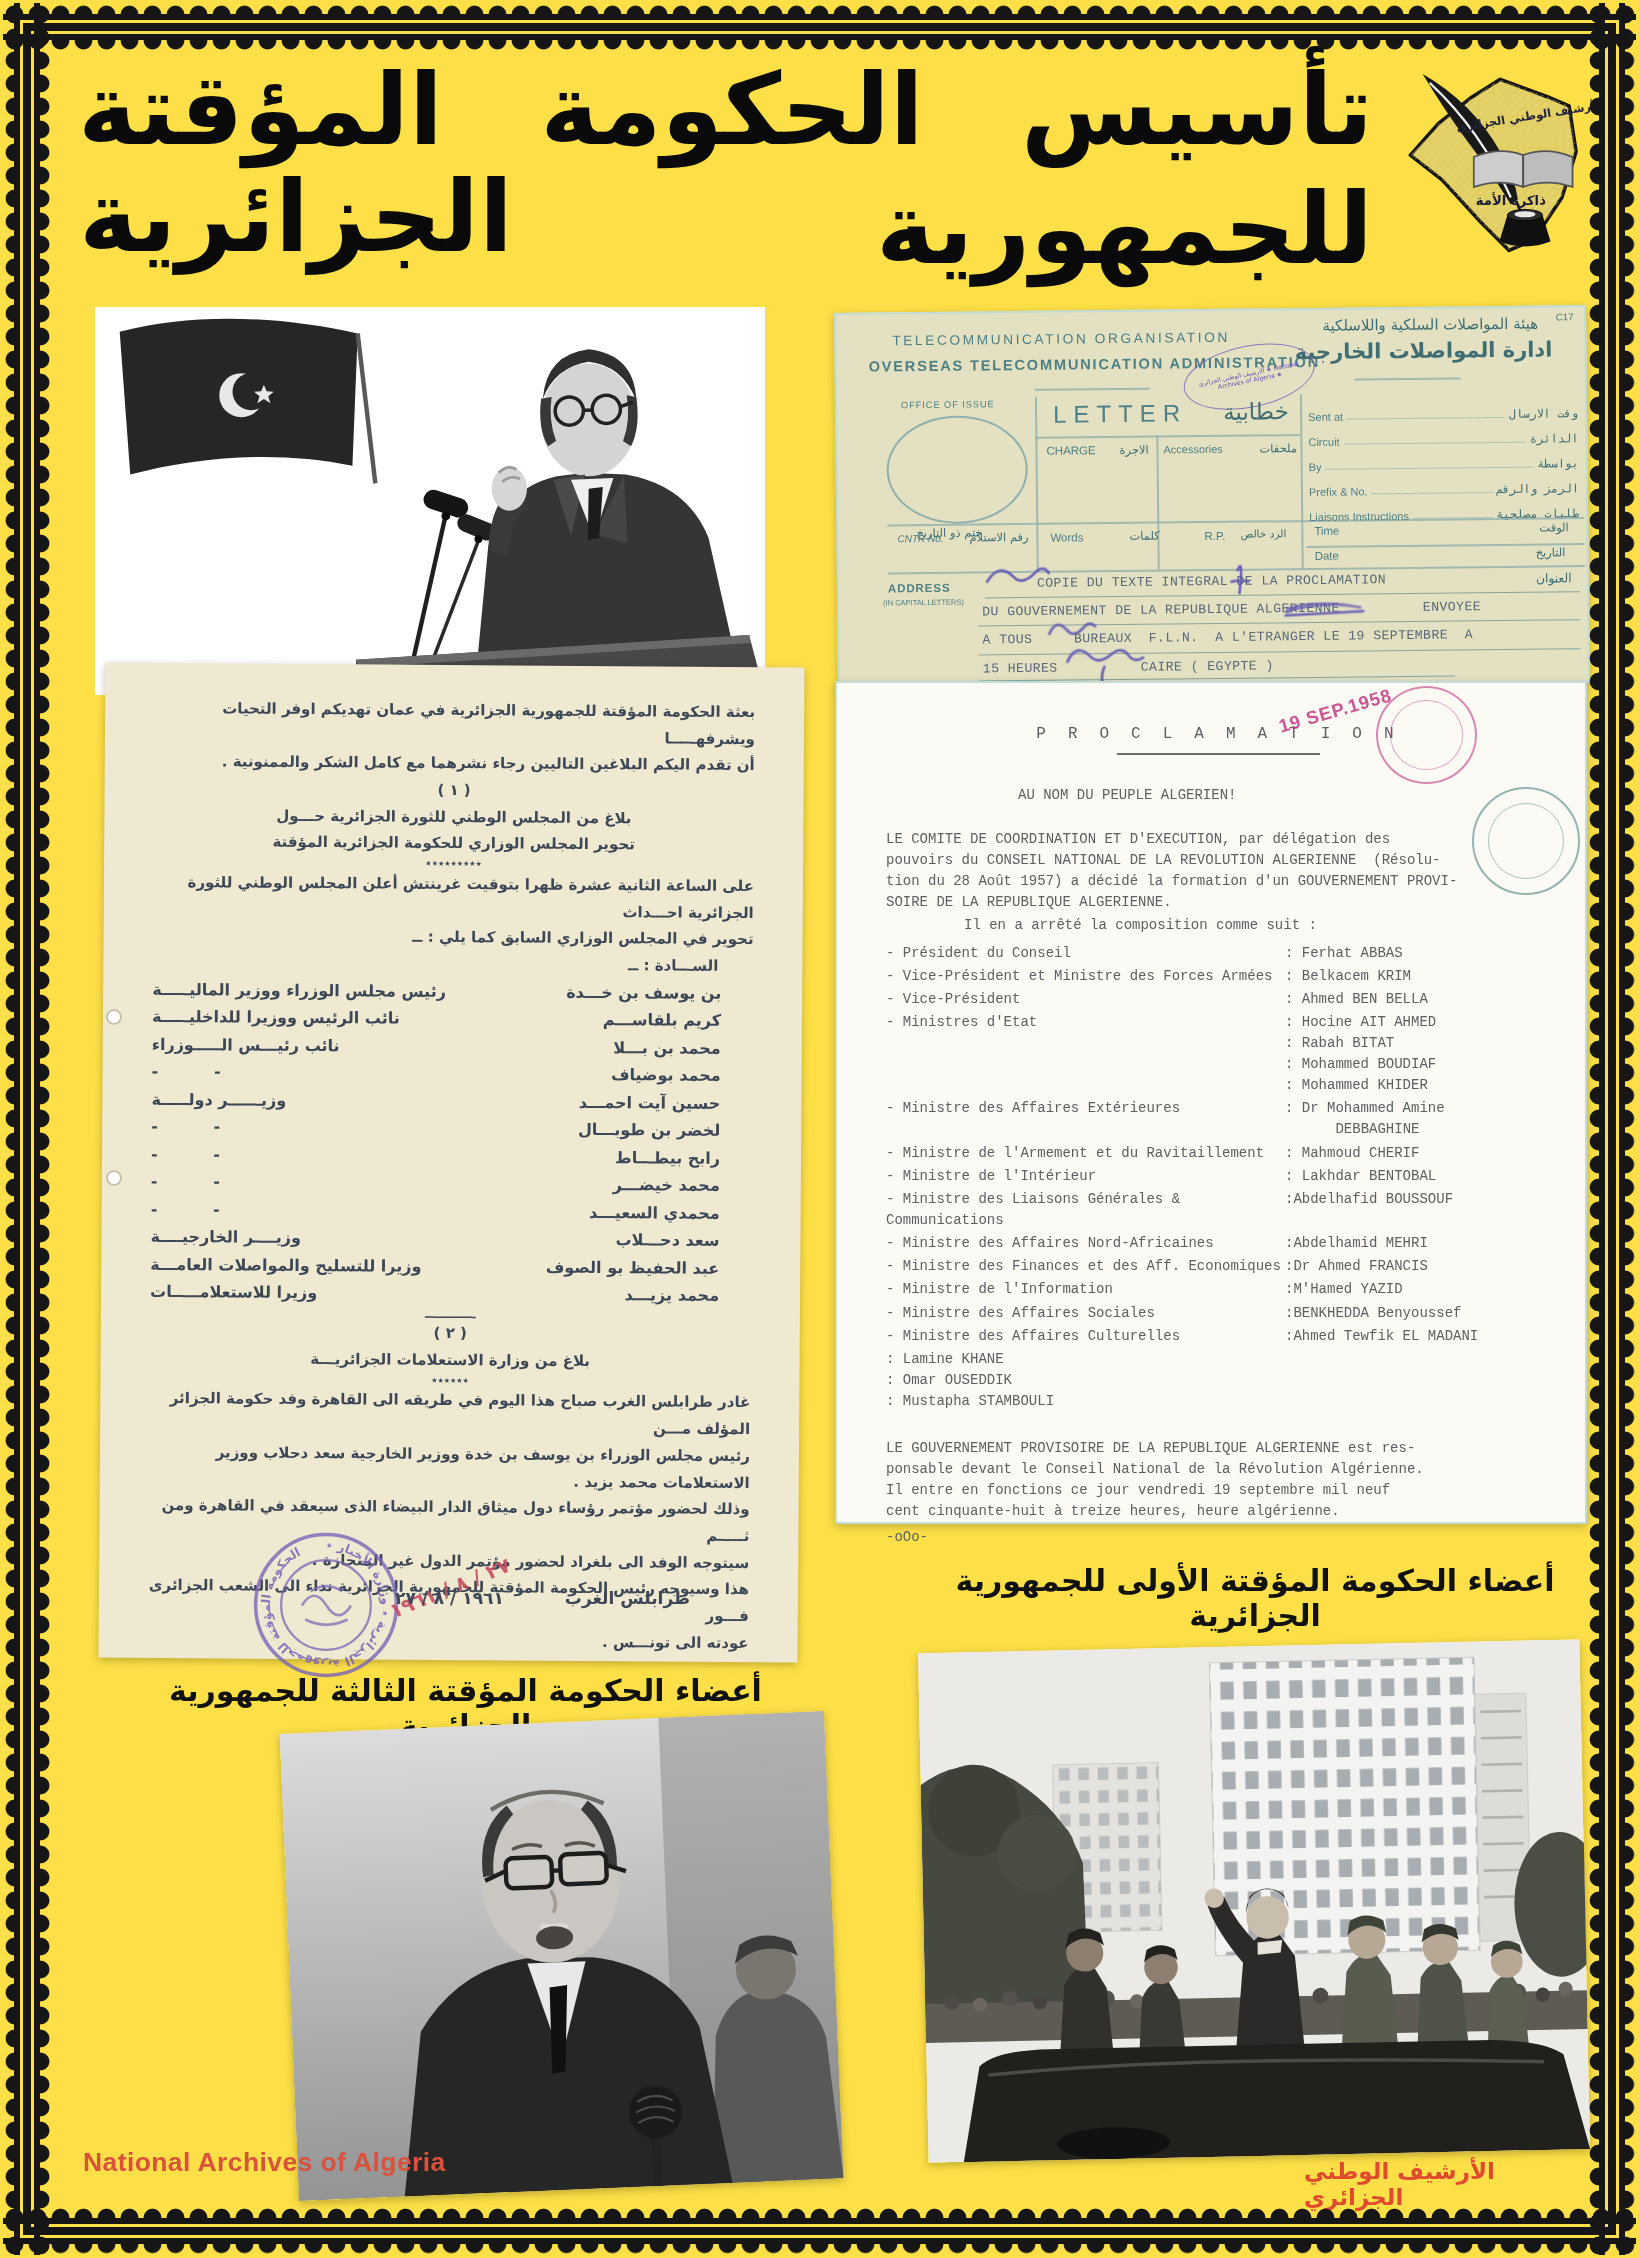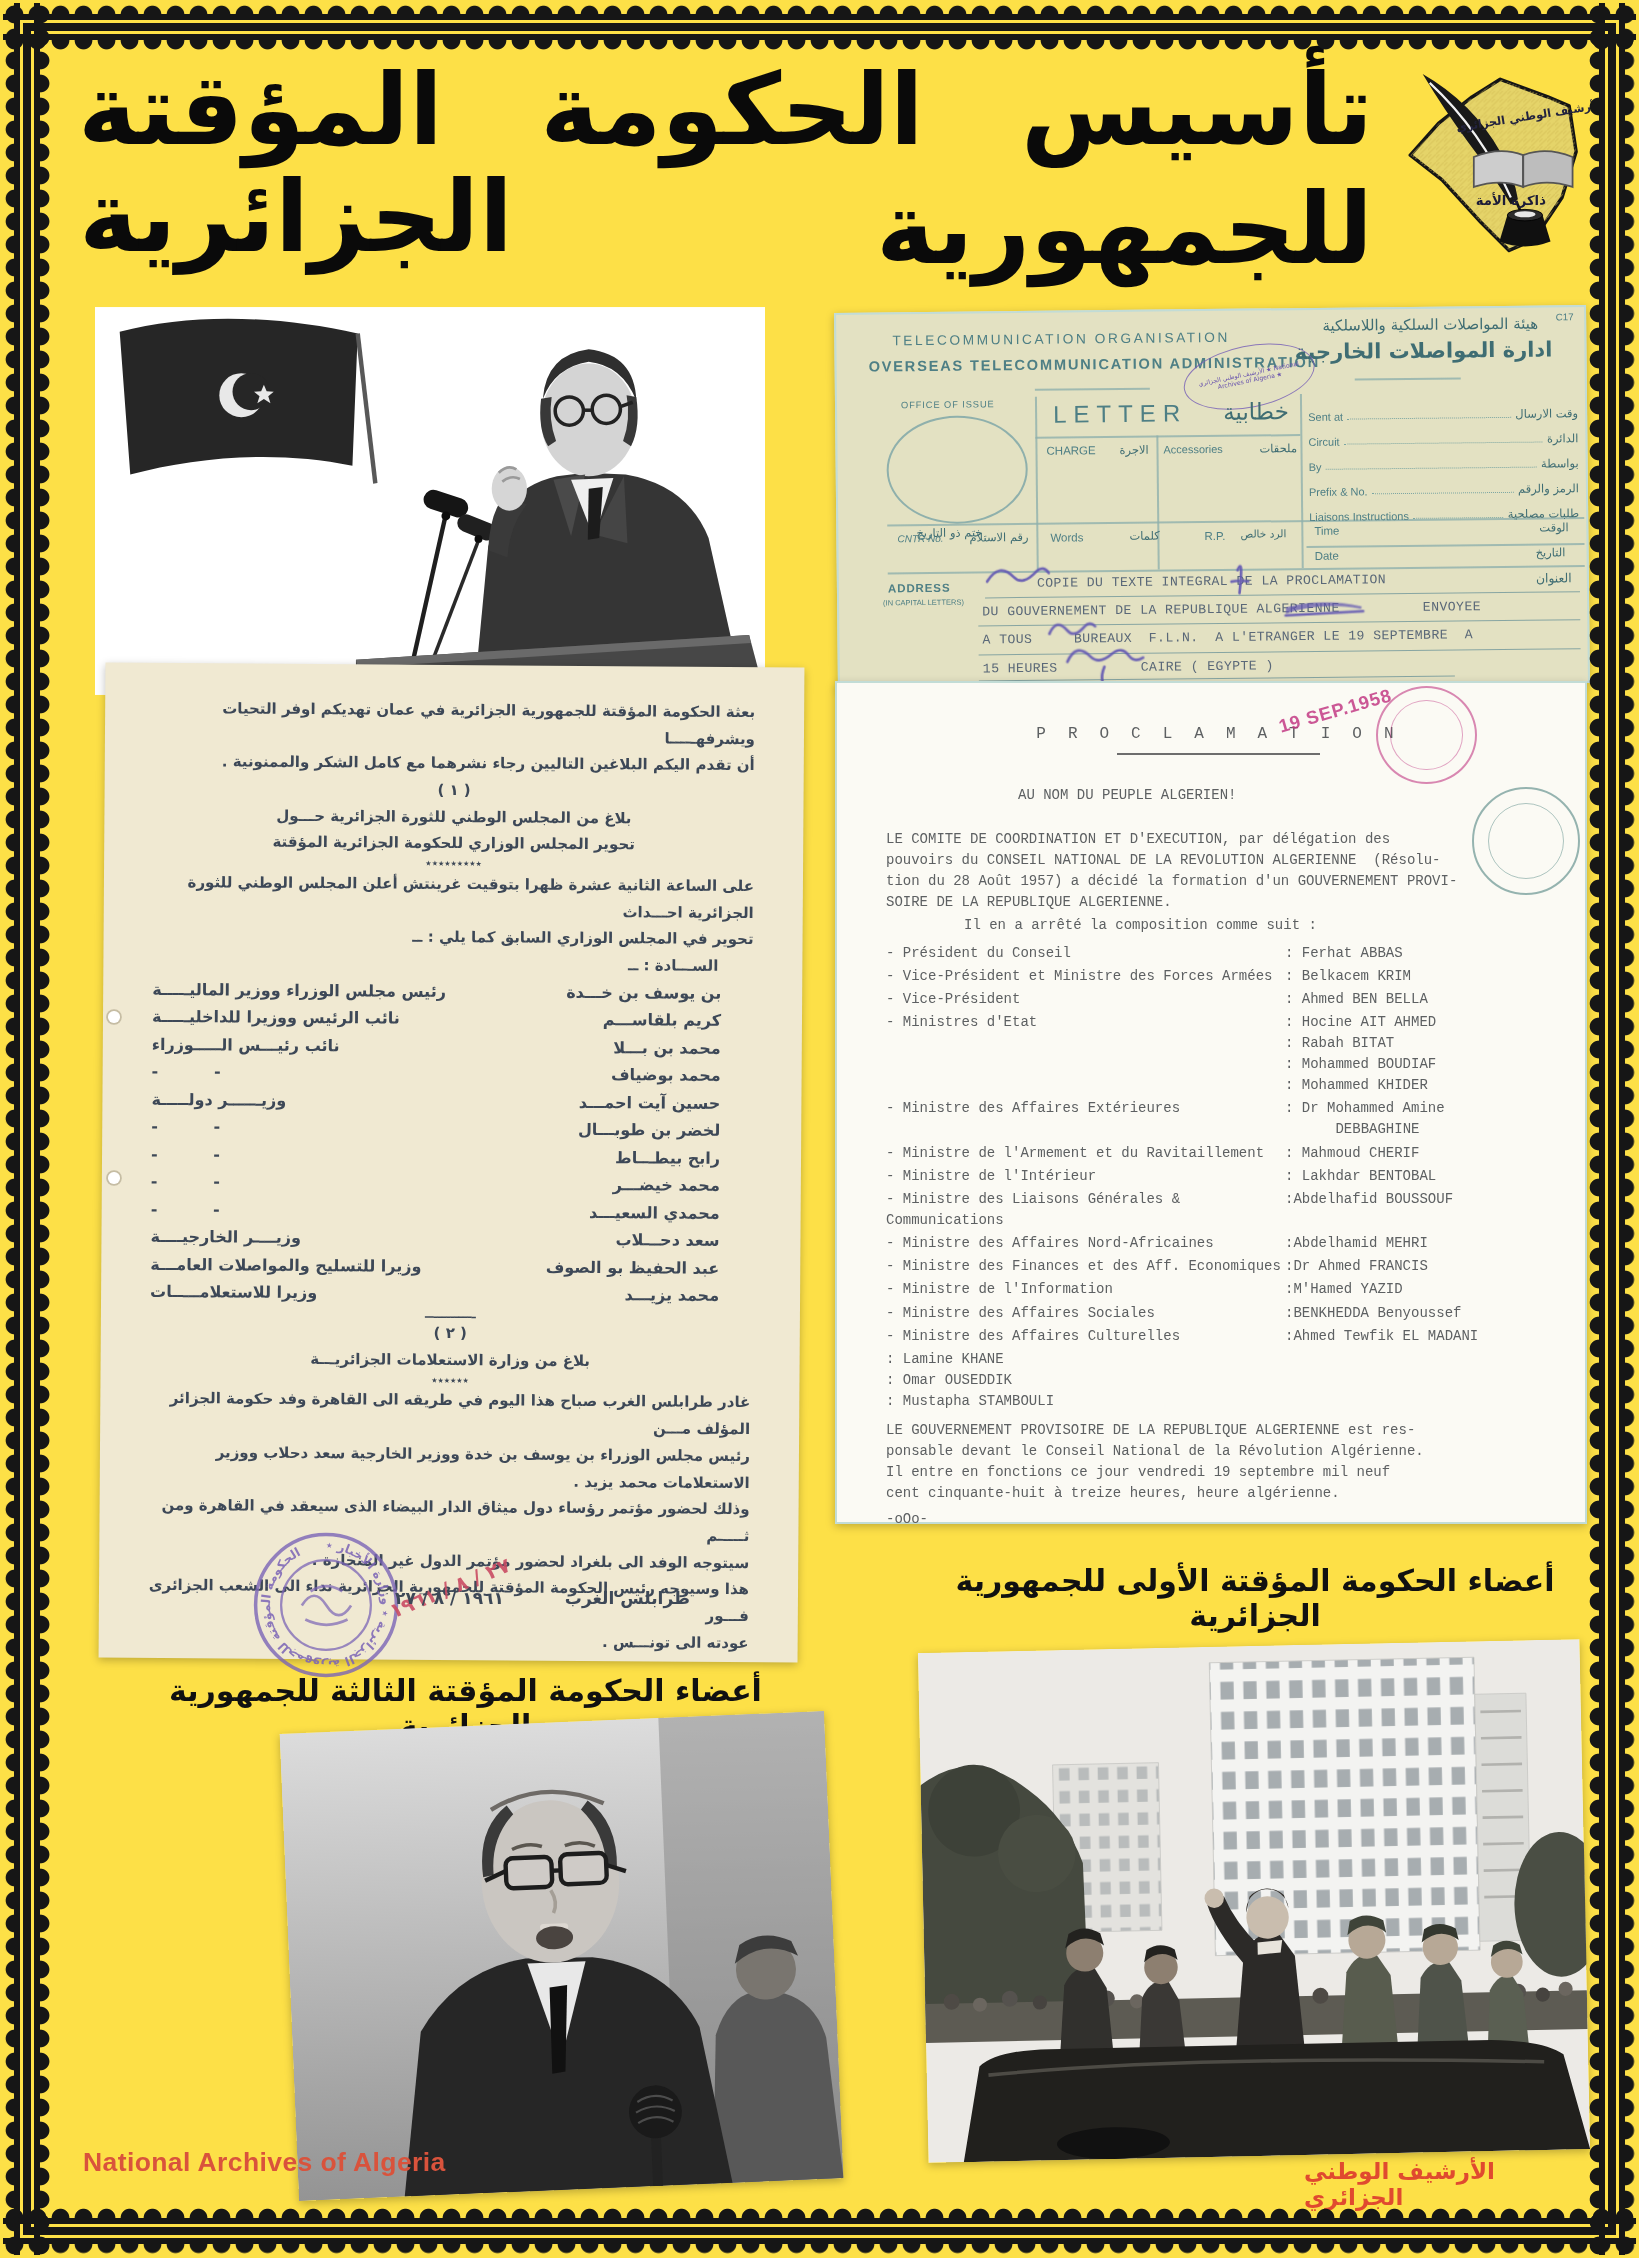--- a/index.html
+++ b/index.html
@@ -50,21 +50,21 @@
             border:2.6px solid #c2dcd6;transform:rotate(-.6deg);
             box-shadow:0 1.8px 5.3px rgba(0,0,0,.18);}
   .tg{position:absolute;color:var(--teal);font-family:"Liberation Sans",sans-serif;}
   .tg.ar{font-family:"DejaVu Sans",sans-serif;direction:rtl;color:var(--tealink);}
   .vline{position:absolute;width:1.8px;background:var(--rule);opacity:.8;}
   .hline{position:absolute;height:1.8px;background:var(--rule);opacity:.8;}
   .tg-fields{position:absolute;left:471px;top:88px;width:270px;}
   .tg-frow{display:flex;align-items:flex-end;gap:4.4px;height:25px;}
   .tg-frow .fen{font-size:11px;color:var(--teal);white-space:nowrap;font-family:Liberation Sans, sans-serif;}
   .tg-frow .flead{flex:1;border-bottom:1.3px dotted #7ba5a2;margin-bottom:3.5px;min-width:7px;}
-  .tg-frow .far{font-size:11.5px;color:var(--tealink);direction:rtl;white-space:nowrap;}
+  .tg-frow .far{font-size:11.5px;color:var(--tealink);direction:rtl;white-space:nowrap;font-family:Liberation Mono, monospace;}
   .typed{position:absolute;font-family:"Liberation Mono","DejaVu Sans Mono",monospace;
          color:#5a6878;font-size:13.2px;letter-spacing:0.4px;white-space:pre;}
   .adr-rule{position:absolute;height:1.3px;background:#87a5a2;}
   .oval-stamp{position:absolute;left:346px;top:35px;width:124px;height:53px;border:1.8px solid rgba(116,92,182,.8);
               border-radius:50%;transform:rotate(-11deg);display:flex;align-items:center;justify-content:center;
               color:#6a55ae;font-size:6.2px;text-align:center;line-height:1.2;padding:3.5px;}
 
   
   .proclamation{left:835px;top:681px;width:752px;height:843px;background:#fbfaf4;
                 border:2.6px solid #c2dcd6;box-shadow:0 1.8px 5.3px rgba(0,0,0,.15);
@@ -72,21 +72,21 @@
                 font-size:14px;line-height:1.5;padding:39px 35px 0 49px;box-sizing:border-box;}
   .pr-title{text-align:center;letter-spacing:6.2px;font-size:16px;}
   .pr-underline{width:203px;height:1.8px;background:#6d6d6d;margin:7px auto 0 auto;}
   .pr-salut{margin:30px 0 0 132px;}
   .pr-intro{margin-top:23px;}
   .pr-line{white-space:pre;}
   .pr-intro2{margin:1.8px 0 7px 78px;}
   .pr-row{display:flex;margin:2.2px 0;}
   .pr-lab{flex:1;}
   .pr-nm{width:265px;white-space:pre-wrap;}
-  .pr-close{margin-top:8px;}
+  .pr-close{margin-top:26px;}
   .pr-end{text-align:left;margin-top:5.3px;}
 
   
   .ardoc{left:102px;top:665px;width:699px;height:995px;background:#f0e9d2;
          transform:rotate(.4deg);box-shadow:0 2.6px 7px rgba(0,0,0,.2), inset 0 0 53px rgba(160,140,90,.25);
          direction:rtl;color:#3d4857;font-family:"DejaVu Sans",sans-serif;font-weight:700;
          font-size:15px;line-height:1.78;padding:32px 49px 0 49px;box-sizing:border-box;}
   .ad-c{text-align:center;}
   .ad-stars{text-align:center;letter-spacing:2.6px;font-size:11.5px;line-height:1.2;}
   .ad-row{display:flex;font-size:16px;line-height:1.72;}

